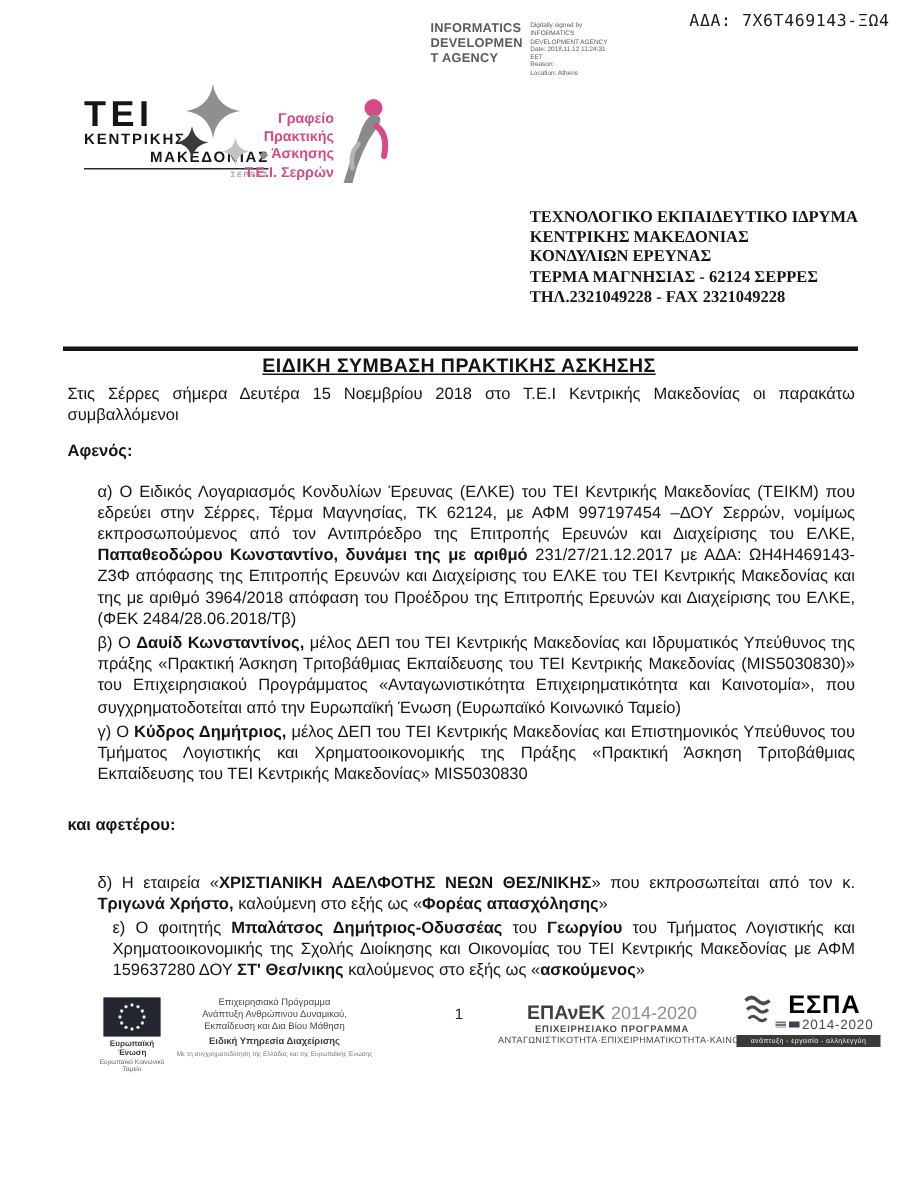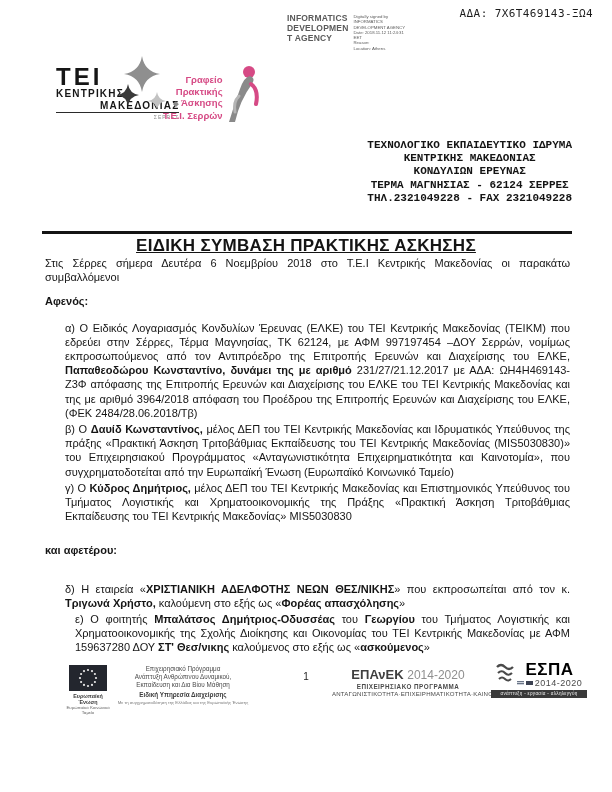--- a/index.html
+++ b/index.html
@@ -21,25 +21,25 @@
   .tei-acronym { font-size:24px; font-weight:bold; letter-spacing:3px; line-height:22px; color:#161616; }
   .tei-line { font-size:10px; font-weight:bold; letter-spacing:1.2px; line-height:11.5px; color:#161616; }
   .tei-line.u { border-bottom:1.5px solid #2a2a2a; padding-bottom:1px;padding-left:44px; }
   .tei-city { font-size:5px; color:#8a8a8a; text-align:right; letter-spacing:1px; margin-top:1px; }
   .sparkles { position:absolute; left:112px; top:56px; }
   .pa-logo { position:absolute; left:163px; top:68px; display:flex; gap:2px; }
   .pa-text { font-size:9.5px; font-weight:bold; line-height:11.5px; color:#d64a85; text-align:right; padding-top:6px; }
   .pa-fig { margin-top:-6px; }
 
   
-  .org-header { position:absolute; right:40px; top:139px; text-align:center;
-    font-family:Liberation Mono, monospace; font-weight:bold; font-size:11px; line-height:13.2px; color:#141414; }
+  .org-header { position:absolute; right:40px; top:139px; text-align:left;
+    font-family:Liberation Serif, serif; font-weight:bold; font-size:11px; line-height:13.2px; color:#141414; }
   .rule { position:absolute; left:42px; right:40px; top:231px; height:2.5px; background:#141414; }
   .doc-title { position:absolute; left:0; right:0; top:236px; text-align:center;
-    font-weight:bold; font-size:17px; text-decoration:underline; letter-spacing:0.3px; color:#141414; }
+    font-weight:bold; font-size:13px; text-decoration:underline; letter-spacing:0.3px; color:#141414; }
 
   
   .body-text { position:absolute; left:45px; right:42px; top:256px; font-size:11px; line-height:14.2px; text-align:justify; color:#151515; }
   .body-text p { margin:0; }
   .p-afenos { margin-top:10px !important; font-weight:bold; }
   .indent-1 { margin-top:12px; padding-left:20px; }
   .indent-1 p + p { margin-top:2px; }
   .p-afeterou { margin-top:20px !important; font-weight:bold; }
   .indent-2 { margin-top:24px; padding-left:20px; }
   .indent-2 p + p { margin-top:2px;margin-left:10px; }
@@ -128,21 +128,21 @@
     <div>ΚΕΝΤΡΙΚΗΣ ΜΑΚΕΔΟΝΙΑΣ</div>
     <div>ΚΟΝΔΥΛΙΩΝ ΕΡΕΥΝΑΣ</div>
     <div>ΤΕΡΜΑ ΜΑΓΝΗΣΙΑΣ - 62124 ΣΕΡΡΕΣ</div>
     <div>ΤΗΛ.2321049228 - FAX 2321049228</div>
   </div>
 
   <div class="rule"></div>
   <div class="doc-title">ΕΙΔΙΚΗ ΣΥΜΒΑΣΗ ΠΡΑΚΤΙΚΗΣ ΑΣΚΗΣΗΣ</div>
 
   <div class="body-text">
-    <p>Στις Σέρρες σήμερα Δευτέρα 6 Νοεμβρίου 2018  στο Τ.Ε.Ι Κεντρικής Μακεδονίας οι παρακάτω συμβαλλόμενοι</p>
+    <p>Στις Σέρρες σήμερα Δευτέρα 15 Νοεμβρίου 2018  στο Τ.Ε.Ι Κεντρικής Μακεδονίας οι παρακάτω συμβαλλόμενοι</p>
     <p class="p-afenos">Αφενός:</p>
     <div class="indent-1">
       <p><span>α) Ο Ειδικός Λογαριασμός Κονδυλίων Έρευνας (ΕΛΚΕ) του ΤΕΙ Κεντρικής Μακεδονίας (ΤΕΙΚΜ) που εδρεύει στην Σέρρες, Τέρμα Μαγνησίας, ΤΚ 62124, με ΑΦΜ 997197454 –ΔΟΥ Σερρών, νομίμως εκπροσωπούμενος από τον Αντιπρόεδρο της Επιτροπής Ερευνών και Διαχείρισης του ΕΛΚΕ, </span><span class="b">Παπαθεοδώρου Κωνσταντίνο, δυνάμει της με αριθμό </span><span>231/27/21.12.2017 με ΑΔΑ: ΩΗ4Η469143-Ζ3Φ απόφασης  της Επιτροπής Ερευνών και Διαχείρισης του ΕΛΚΕ  του ΤΕΙ Κεντρικής Μακεδονίας και της με αριθμό 3964/2018 απόφαση του Προέδρου της Επιτροπής Ερευνών και Διαχείρισης του ΕΛΚΕ,(ΦΕΚ 2484/28.06.2018/Τβ)</span></p>
       <p><span>β) Ο </span><span class="b">Δαυίδ Κωνσταντίνος,</span><span> μέλος ΔΕΠ του ΤΕΙ Κεντρικής Μακεδονίας  και Ιδρυματικός Υπεύθυνος της πράξης «Πρακτική Άσκηση Τριτοβάθμιας Εκπαίδευσης του ΤΕΙ Κεντρικής Μακεδονίας (MIS5030830)» του Επιχειρησιακού Προγράμματος «Ανταγωνιστικότητα Επιχειρηματικότητα και Καινοτομία», που συγχρηματοδοτείται από την Ευρωπαϊκή Ένωση (Ευρωπαϊκό Κοινωνικό Ταμείο)</span></p>
       <p><span>γ) Ο </span><span class="b">Κύδρος Δημήτριος,</span><span> μέλος ΔΕΠ του ΤΕΙ Κεντρικής Μακεδονίας και Επιστημονικός Υπεύθυνος του Τμήματος Λογιστικής και Χρηματοοικονομικής  της Πράξης «Πρακτική Άσκηση Τριτοβάθμιας Εκπαίδευσης του ΤΕΙ Κεντρικής Μακεδονίας» MIS5030830</span></p>
     </div>
     <p class="p-afeterou">και αφετέρου:</p>
     <div class="indent-2">
       <p><span>δ) Η εταιρεία  «</span><span class="b">ΧΡΙΣΤΙΑΝΙΚΗ ΑΔΕΛΦΟΤΗΣ ΝΕΩΝ ΘΕΣ/ΝΙΚΗΣ</span><span>» που εκπροσωπείται από τον κ. </span><span class="b">Τριγωνά Χρήστο,</span><span> καλούμενη στο εξής ως «</span><span class="b">Φορέας απασχόλησης</span><span>»</span></p>
       <p><span>ε) Ο φοιτητής </span><span class="b">Μπαλάτσος Δημήτριος-Οδυσσέας</span><span> του </span><span class="b">Γεωργίου</span><span> του Τμήματος Λογιστικής και Χρηματοοικονομικής  της Σχολής Διοίκησης και Οικονομίας του ΤΕΙ Κεντρικής Μακεδονίας με ΑΦΜ 159637280 ΔΟΥ </span><span class="b">ΣΤ' Θεσ/νικης</span><span> καλούμενος στο εξής ως «</span><span class="b">ασκούμενος</span><span>»</span></p>

